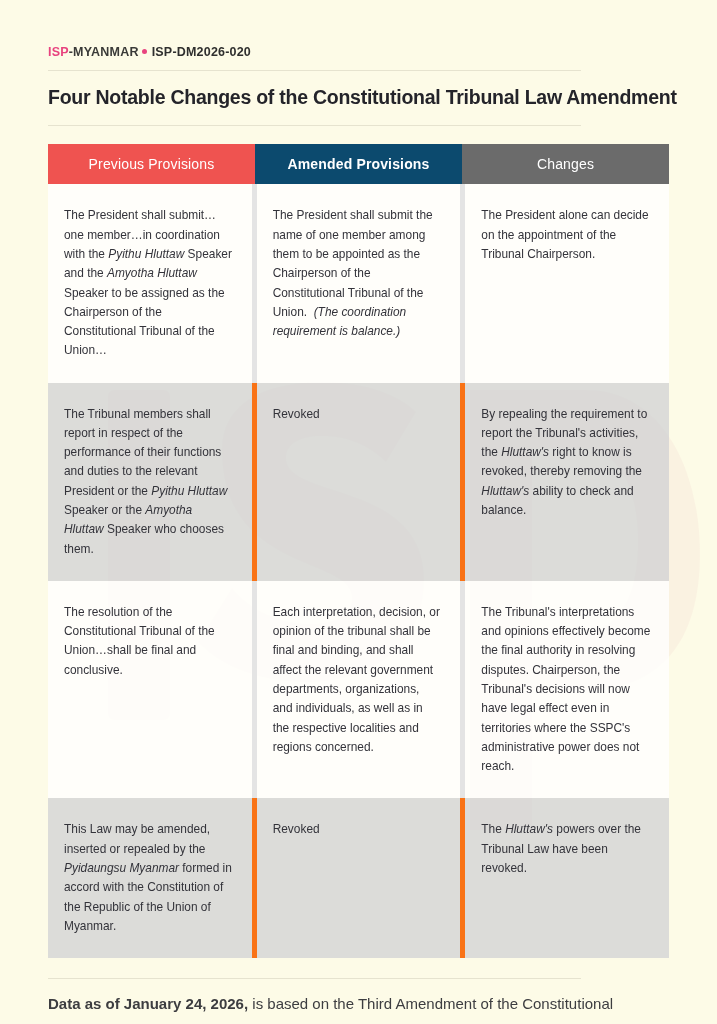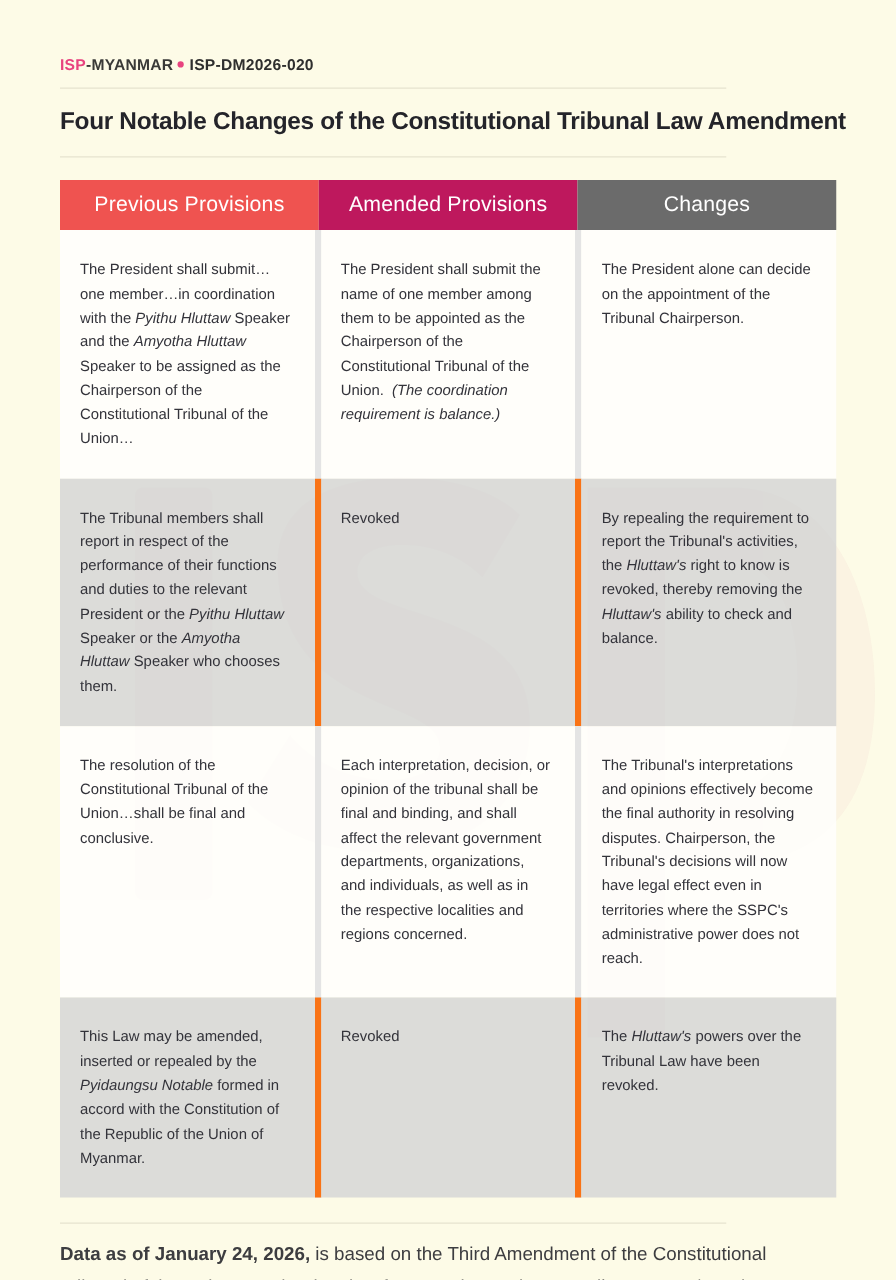--- a/index.html
+++ b/index.html
@@ -97,27 +97,27 @@
   }
   .thead {
     display: flex;
     height: 40px;
   }
   .th {
     flex: 1 1 0;
     display: flex;
     align-items: center;
     justify-content: center;
-    font-size: 17px;
+    font-size: 14px;
     color: #ffffff;
     letter-spacing: 0.15px;
     font-weight: 400;
   }
   .th.c0 { background: #ef5350; }
-  .th.c1 { background: #be185d; }
+  .th.c1 { background: #0c4a6e; font-weight: bold; }
   .th.c2 { background: #6b6b6b; }
 
   .trow {
     display: flex;
     min-height: 10px;
   }
   .trow.shaded .td { background: rgba(205,207,211,0.70); }
   .trow.plain  .td { background: rgba(255,255,255,0.78); }
 
   .td {
@@ -199,21 +199,21 @@
       <div class="td">By repealing the requirement to report the Tribunal's activities, the <em>Hluttaw's</em> right to know is revoked, thereby removing the <em>Hluttaw's</em> ability to check and balance.</div>
     </div>
 
     <div class="trow plain">
       <div class="td">The resolution of the Constitutional Tribunal of the Union…shall be final and conclusive.</div>
       <div class="td">Each interpretation, decision, or opinion of the tribunal shall be final and binding, and shall affect the relevant government departments, organizations, and individuals, as well as in the respective localities and regions concerned.</div>
       <div class="td">The Tribunal's interpretations and opinions effectively become the final authority in resolving disputes. Chairperson, the Tribunal's decisions will now have legal effect even in territories where the SSPC's administrative power does not reach.</div>
     </div>
 
     <div class="trow shaded">
-      <div class="td">This Law may be amended, inserted or repealed by the <em>Pyidaungsu Notable</em> formed in accord with the Constitution of the Republic of the Union of Myanmar.</div>
+      <div class="td">This Law may be amended, inserted or repealed by the <em>Pyidaungsu Myanmar</em> formed in accord with the Constitution of the Republic of the Union of Myanmar.</div>
       <div class="td">Revoked</div>
       <div class="td">The <em>Hluttaw's</em> powers over the Tribunal Law have been revoked.</div>
     </div>
   </div>
 
   <div class="rule3"></div>
 
   <div class="footnote">
     <b>Data as of January 24, 2026,</b><span> is based on the Third Amendment of the Constitutional Tribunal of the Union Law (National Defence and Security Council Law No. 1/2026)</span>
   </div>

